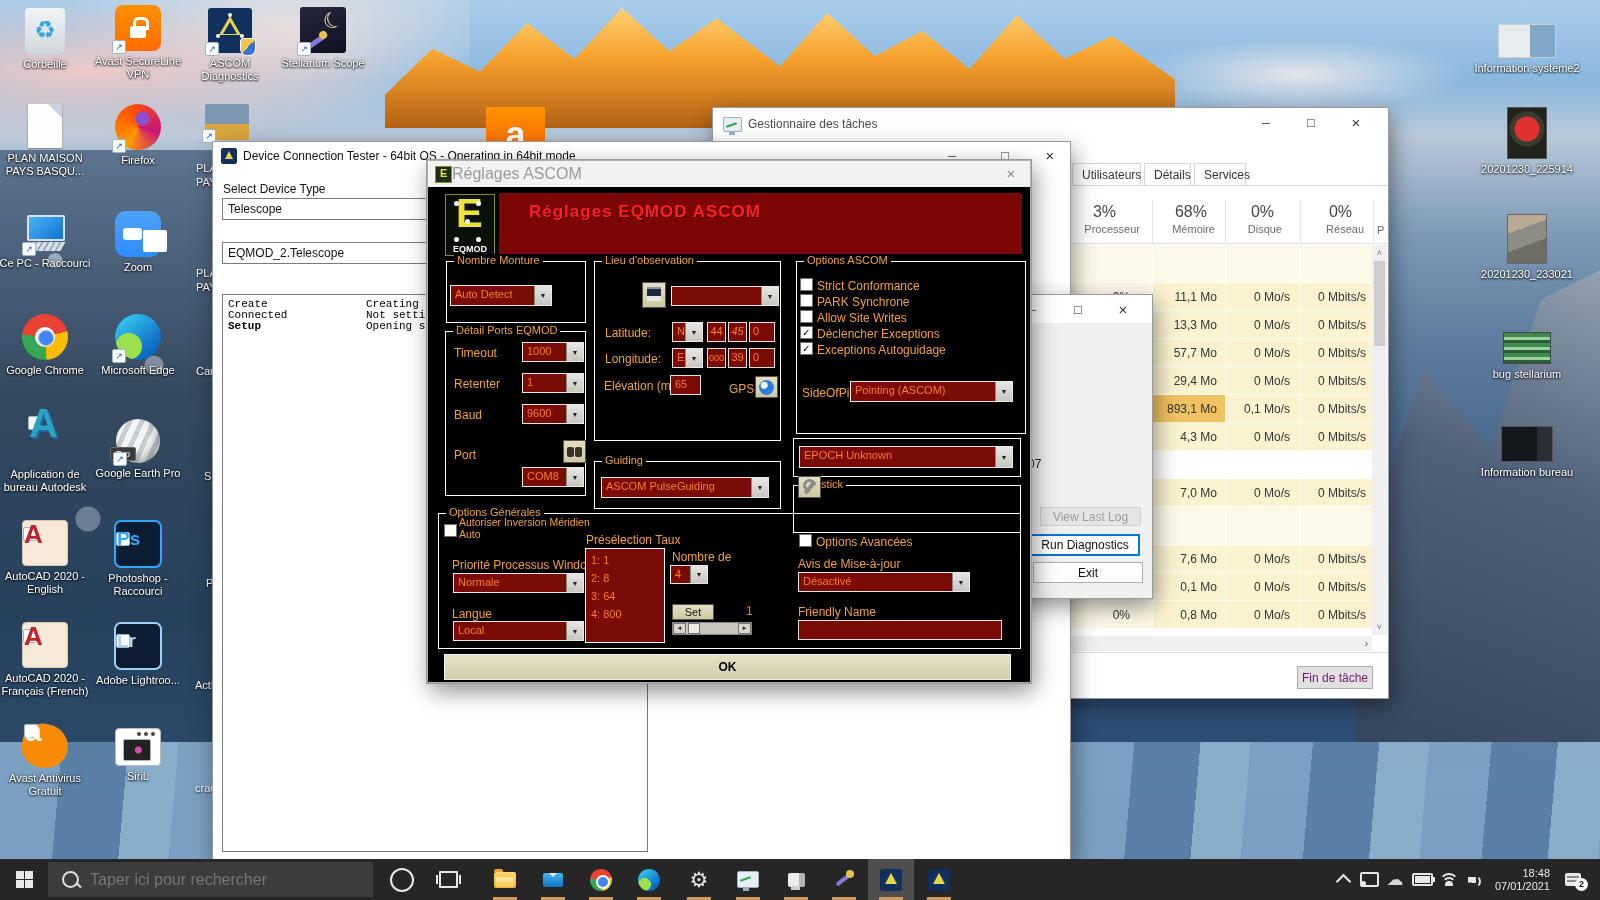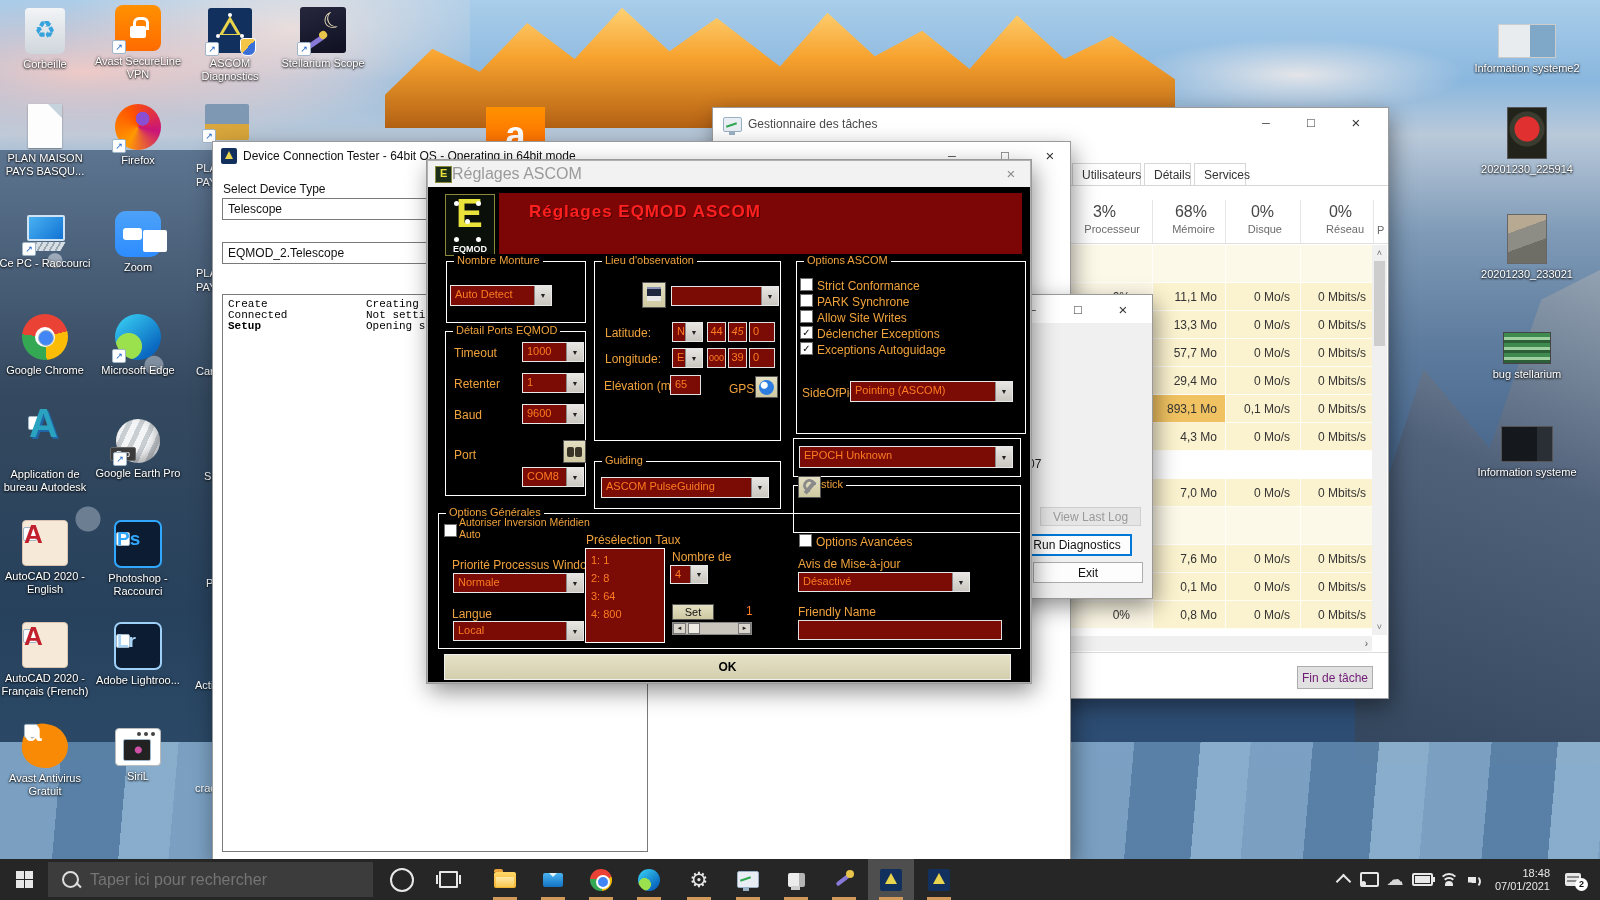--- a/index.html
+++ b/index.html
@@ -369,21 +369,21 @@
   <div class="dicon" style="left:1472px;top:214px;width:110px;">
     <div class="ic i-shot3"></div>
     <div class="dlabel">20201230_233021</div>
   </div>
   <div class="dicon" style="left:1472px;top:332px;width:110px;">
     <div class="ic i-shot4"></div>
     <div class="dlabel">bug stellarium</div>
   </div>
   <div class="dicon" style="left:1472px;top:426px;width:110px;">
     <div class="ic i-shot5"></div>
-    <div class="dlabel">Information systeme</div>
+    <div class="dlabel">Information bureau</div>
   </div>
 
   <div class="abs" id="avast-a">a</div>
 
   <div class="win" id="tm-win" style="left:713px;top:108px;width:675px;height:590px;z-index:3;">
     <div class="tbar" style="height:32px;">
       <span class="mi-tm" style="margin-left:10px;"></span>
       <span class="ttl" style="color:#4a4a4a;">Gestionnaire des tâches</span>
     </div>
     <span class="capbtn glyph-min" style="left:536px;top:2px;"></span>
@@ -535,21 +535,21 @@
     </div>
   </div>
 
   <div class="win" id="diag-win" style="left:1006px;top:295px;width:146px;height:303px;background:#f0f0f0;z-index:5;">
     <div class="abs" style="left:0;top:0;width:146px;height:28px;background:#fff;"></div>
     <span class="capbtn glyph-min" style="left:9px;top:2px;"></span>
     <span class="capbtn glyph-max" style="left:55px;top:2px;"></span>
     <span class="capbtn glyph-close" style="left:100px;top:2px;"></span>
     <div class="abs" style="left:22px;top:162px;font-size:12px;color:#222;">07</div>
     <div class="diag-btn" style="left:34px;top:212px;width:101px;height:19px;background:#e5e5e5;border:1px solid #cfcfcf;color:#9a9a9a;">View Last Log</div>
-    <div class="diag-btn" style="left:16px;top:239px;width:110px;height:22px;background:#fdfdfd;border:2px solid #0078d7;color:#111;">Run Diagnostics</div>
+    <div class="diag-btn" style="left:24px;top:239px;width:110px;height:22px;background:#fdfdfd;border:2px solid #0078d7;color:#111;">Run Diagnostics</div>
     <div class="diag-btn" style="left:27px;top:267px;width:110px;height:21px;background:#fdfdfd;border:1px solid #adadad;color:#111;">Exit</div>
   </div>
 
   <div class="win" id="eqmod" style="left:427px;top:160px;width:602px;height:521px;z-index:6;">
     <div id="eq-tbar">
       <span class="mi-eqmod"></span>
       <span class="ttl">Réglages ASCOM</span>
     </div>
     <span class="capbtn glyph-close" style="right:2px;top:0;color:#8a8a8a;"></span>
 

